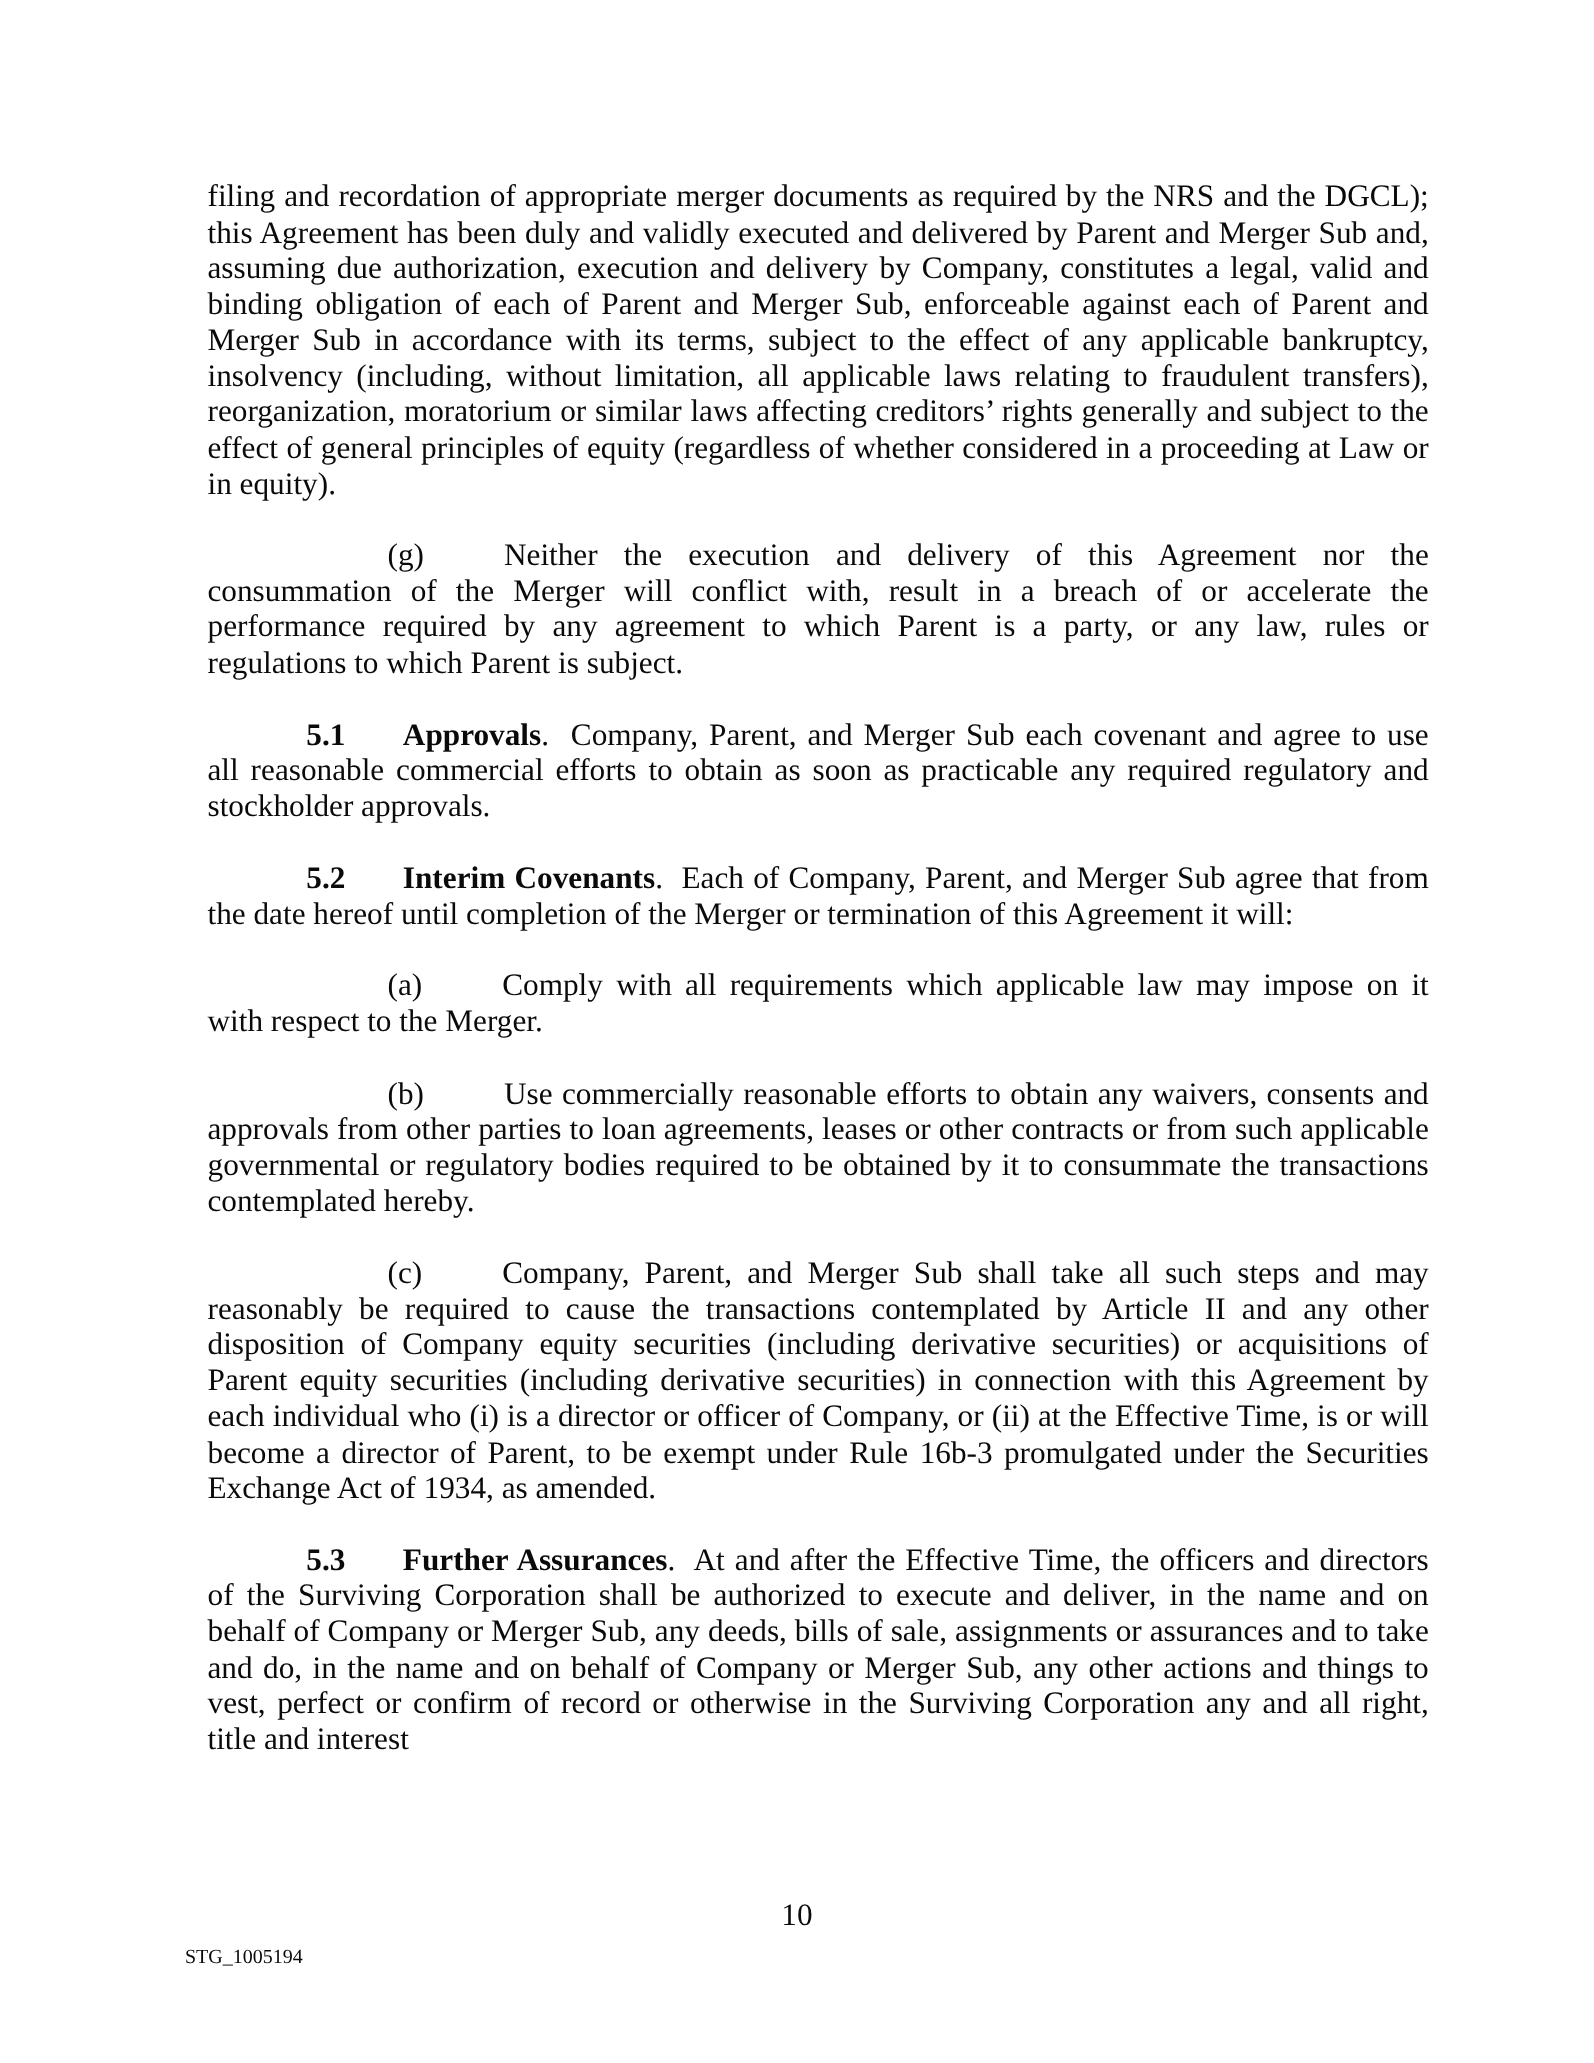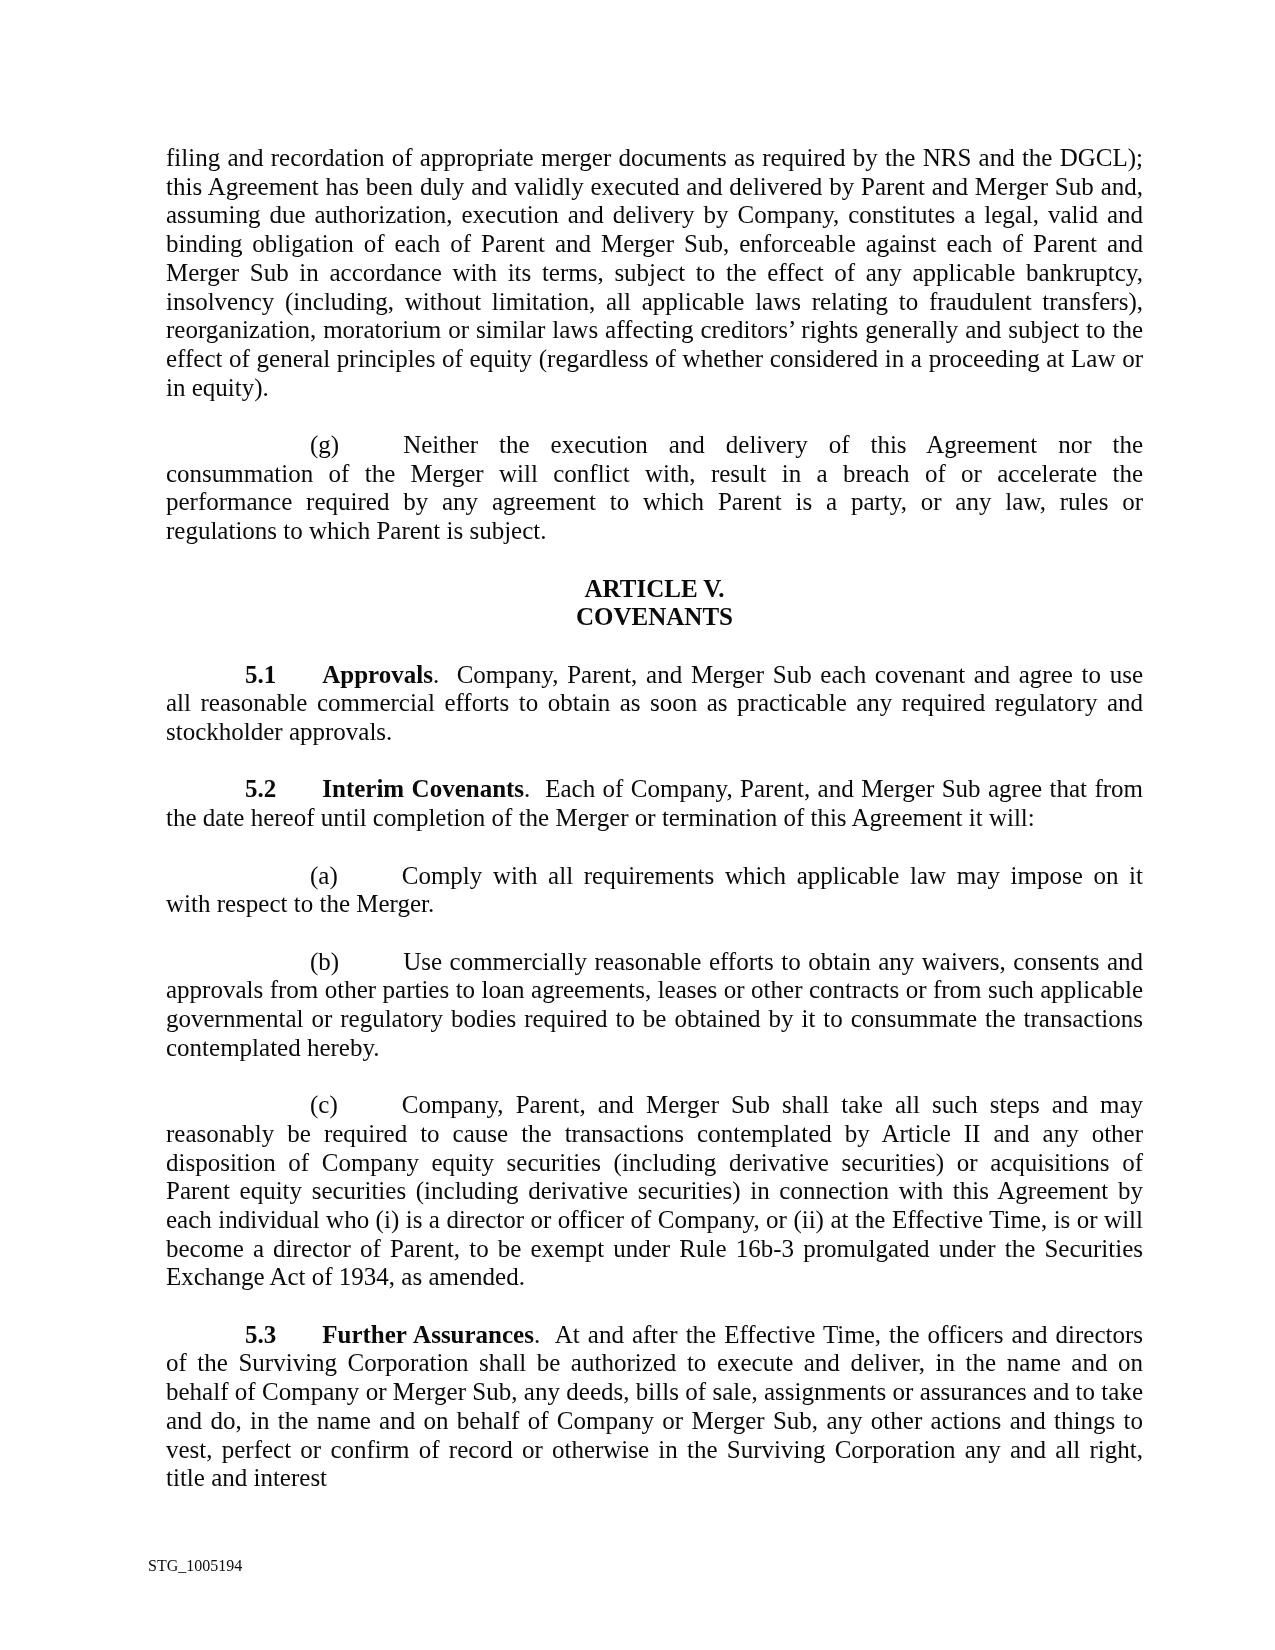--- a/index.html
+++ b/index.html
@@ -64,34 +64,31 @@
 </head>
 <body>
 
 <div class="page">
   <div class="body-text">
 
     <p class="para">filing and recordation of appropriate merger documents as required by the NRS and the DGCL); this Agreement has been duly and validly executed and delivered by Parent and Merger Sub and, assuming due authorization, execution and delivery by Company, constitutes a legal, valid and binding obligation of each of Parent and Merger Sub, enforceable against each of Parent and Merger Sub in accordance with its terms, subject to the effect of any applicable bankruptcy, insolvency (including, without limitation, all applicable laws relating to fraudulent transfers), reorganization, moratorium or similar laws affecting creditors’ rights generally and subject to the effect of general principles of equity (regardless of whether considered in a proceeding at Law or in equity).</p>
 
     <p class="para sub"><span>(g)</span><span class="tab tab-sub"></span><span>Neither the execution and delivery of this Agreement nor the consummation of the Merger will conflict with, result in a breach of or accelerate the performance required by any agreement to which Parent is a party, or any law, rules or regulations to which Parent is subject.</span></p>
 
-    <div class="article-heading">
-      <div>ARTICLE V.</div>
-      <div>COVENANTS</div>
-    </div>
 
     <p class="para sec"><span class="b">5.1</span><span class="tab tab-sec"></span><span class="b">Approvals</span><span>.&nbsp; </span><span>Company, Parent, and Merger Sub each covenant and agree to use all reasonable commercial efforts to obtain as soon as practicable any required regulatory and stockholder approvals.</span></p>
 
     <p class="para sec"><span class="b">5.2</span><span class="tab tab-sec"></span><span class="b">Interim Covenants</span><span>.&nbsp; </span><span>Each of Company, Parent, and Merger Sub agree that from the date hereof until completion of the Merger or termination of this Agreement it will:</span></p>
 
     <p class="para sub"><span>(a)</span><span class="tab tab-sub"></span><span>Comply with all requirements which applicable law may impose on it with respect to the Merger.</span></p>
 
     <p class="para sub"><span>(b)</span><span class="tab tab-sub"></span><span>Use commercially reasonable efforts to obtain any waivers, consents and approvals from other parties to loan agreements, leases or other contracts or from such applicable governmental or regulatory bodies required to be obtained by it to consummate the transactions contemplated hereby.</span></p>
 
     <p class="para sub"><span>(c)</span><span class="tab tab-sub"></span><span>Company, Parent, and Merger Sub shall take all such steps and may reasonably be required to cause the transactions contemplated by Article II and any other disposition of Company equity securities (including derivative securities) or acquisitions of Parent equity securities (including derivative securities) in connection with this Agreement by each individual who (i) is a director or officer of Company, or (ii) at the Effective Time, is or will become a director of Parent, to be exempt under Rule 16b-3 promulgated under the Securities Exchange Act of 1934, as amended.</span></p>
 
 
     <p class="para sec"><span class="b">5.3</span><span class="tab tab-sec"></span><span class="b">Further Assurances</span><span>.&nbsp; </span><span>At and after the Effective Time, the officers and directors of the Surviving Corporation shall be authorized to execute and deliver, in the name and on behalf of Company or Merger Sub, any deeds, bills of sale, assignments or assurances and to take and do, in the name and on behalf of Company or Merger Sub, any other actions and things to vest, perfect or confirm of record or otherwise in the Surviving Corporation any and all right, title and interest</span></p>
 
   </div>
 
+  <div class="page-number">10</div>
   <div class="doc-id">STG_1005194</div>
 </div>
 
 </body></html>

